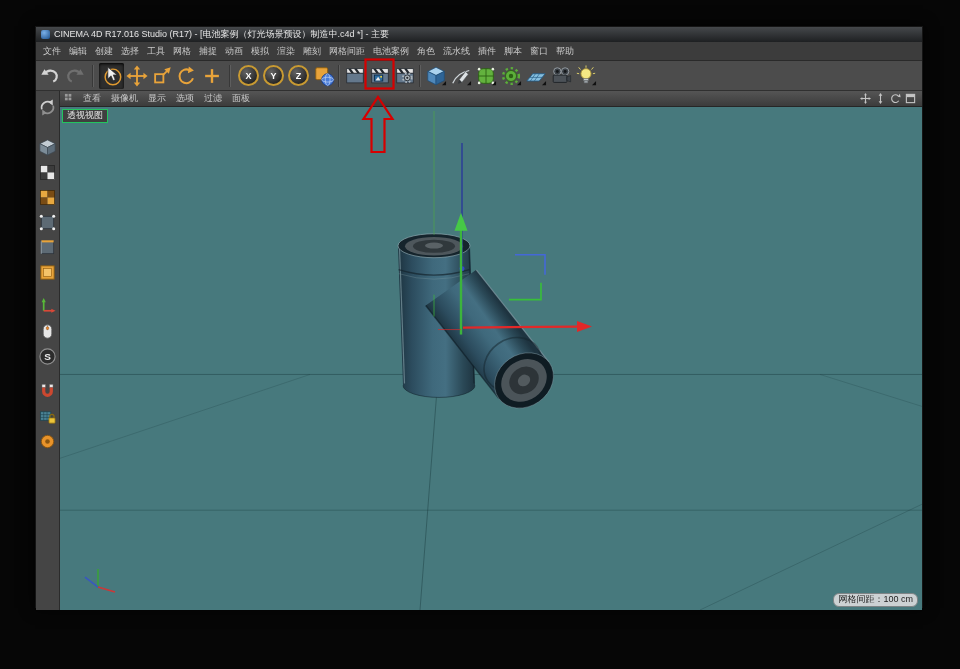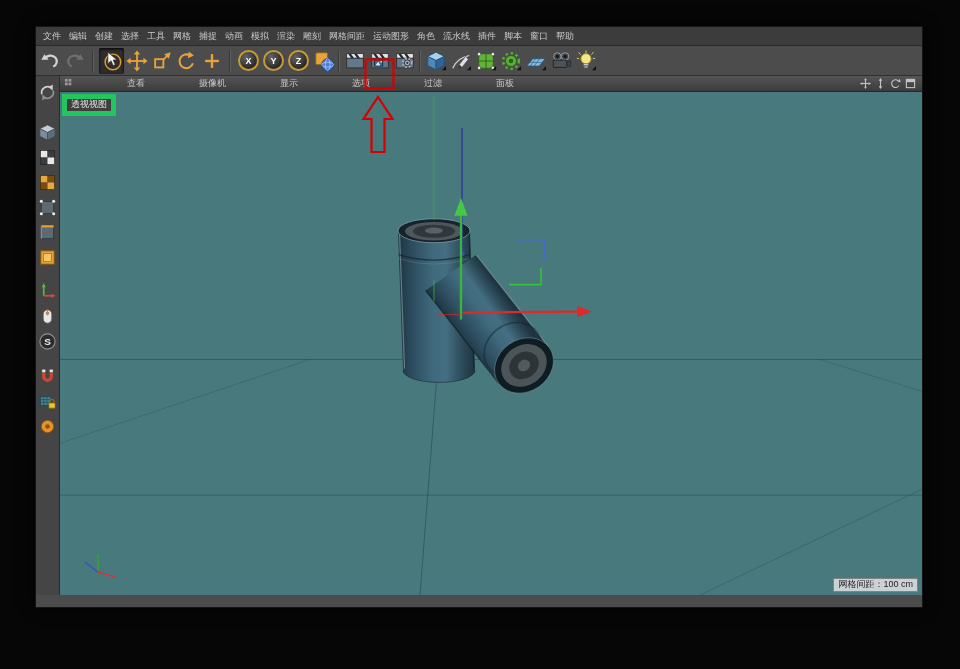--- a/index.html
+++ b/index.html
@@ -28,49 +28,53 @@
   .axis-btn{width:17px;height:17px;border-radius:50%;background:radial-gradient(circle at 35% 30%,#646464,#121212);
     border:2px solid #c89a32;color:#fff;font-size:9px;font-weight:bold;display:flex;align-items:center;justify-content:center;}
   
   .main-row{display:flex;height:519px;}
   .left-palette{width:24px;background:#454545;border-right:1px solid #2b2b2b;display:flex;flex-direction:column;align-items:center;padding-top:6px;flex:none;box-sizing:border-box;}
   .lp-btn{width:21px;height:21px;margin-bottom:4px;display:flex;align-items:center;justify-content:center;flex:none;}
   .lp-gap15{margin-top:15px;} .lp-gap9{margin-top:9px;} .lp-gap10{margin-top:10px;}
   .viewport-col{flex:1;display:flex;flex-direction:column;min-width:0;}
   .vp-menubar{height:15px;background:linear-gradient(#555,#3c3c3c);border-bottom:1px solid #262626;display:flex;align-items:center;padding:0 3px;flex:none;}
   .vp-grip{margin:0 3px 0 1px;display:flex;align-items:center;}
-  .vp-menu-item{color:#c6c6c6;font-size:9px;padding:0 5px;flex:none;margin-left:44px;}
+  .vp-menu-item{color:#c6c6c6;font-size:9px;padding:0 5px;flex:none;}
   .vp-right{margin-left:auto;display:flex;align-items:center;gap:4px;padding-right:3px;}
   .vp-mini{display:flex;align-items:center;justify-content:center;}
   .canvas{position:relative;flex:1;background:#47797d;overflow:hidden;}
-  .viewport-label{position:absolute;left:2px;top:2px;z-index:5;background:#3f3f3f;border:5px solid #22c55e;color:#e2e2e2;font-size:9px;line-height:11px;padding:0 4px 1px;}
-  .grid-label{position:absolute;right:4px;bottom:3px;z-index:5;background:#ccd1d3;border:1px solid #7e8486;color:#1e1e1e;font-size:9px;line-height:11px;padding:0 4px 1px;border-radius:1px;}
+  .viewport-label{position:absolute;left:2px;top:2px;z-index:5;background:#3f3f3f;border:1px solid #22c55e;color:#e2e2e2;font-size:9px;line-height:11px;padding:0 4px 1px;}
+  .grid-label{position:absolute;right:4px;bottom:3px;z-index:5;background:#ccd1d3;border:1px solid #7e8486;color:#1e1e1e;font-size:9px;line-height:11px;padding:0 4px 1px;border-radius:6px;}
   .scene-svg{position:absolute;left:0;top:0;width:100%;height:100%;display:block;}
   .annotation-layer{position:absolute;left:0;top:0;width:960px;height:669px;pointer-events:none;z-index:40;}
 </style>
 </head>
 <body>
 
 <div class="app-window">
 
+  <div class="titlebar">
+    <span class="app-logo"></span>
+    <span class="titlebar-text">CINEMA 4D R17.016 Studio (R17) - [电池案例（灯光场景预设）制造中.c4d *] - 主要</span>
+  </div>
 
   <div class="menubar">
     <span class="menu-item">文件</span>
     <span class="menu-item">编辑</span>
     <span class="menu-item">创建</span>
     <span class="menu-item">选择</span>
     <span class="menu-item">工具</span>
     <span class="menu-item">网格</span>
     <span class="menu-item">捕捉</span>
     <span class="menu-item">动画</span>
     <span class="menu-item">模拟</span>
     <span class="menu-item">渲染</span>
     <span class="menu-item">雕刻</span>
     <span class="menu-item">网格间距</span>
-    <span class="menu-item">运动图形</span>
+    <span class="menu-item">电池案例</span>
     <span class="menu-item">角色</span>
     <span class="menu-item">流水线</span>
     <span class="menu-item">插件</span>
     <span class="menu-item">脚本</span>
     <span class="menu-item">窗口</span>
     <span class="menu-item">帮助</span>
   </div>
 
   <div class="toolbar">
     <div class="tb-btn">

